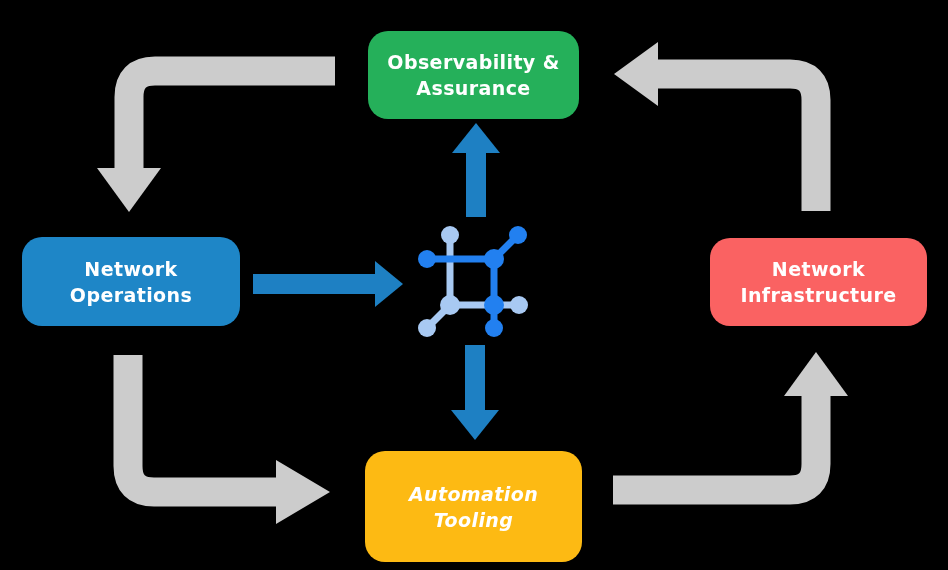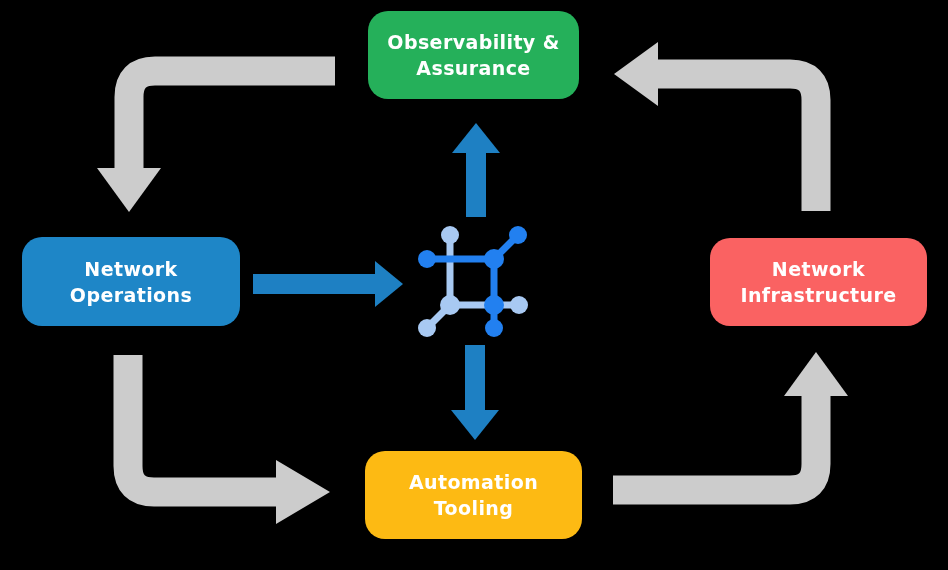--- a/index.html
+++ b/index.html
@@ -23,24 +23,24 @@
     justify-content: center;
     text-align: center;
   }
   .node-label {
     white-space: pre-line;
     font-size: 19px;
     font-weight: 600;
     letter-spacing: 0.4px;
     line-height: 26px;
   }
-  #node-observability   { left: 368px; top: 11px;  width: 211px; height: 88px; }
+  #node-observability   { left: 368px; top: 31px;  width: 211px; height: 88px; }
   #node-operations      { left: 22px;  top: 237px; width: 218px; height: 89px; }
   #node-infrastructure  { left: 710px; top: 238px; width: 217px; height: 88px; }
-  #node-automation      { left: 365px; top: 451px; width: 217px; height: 88px; }
+  #node-automation      { left: 365px; top: 451px; width: 217px; height: 111px; font-style: italic; }
   .cycle-shaft, .flow-shaft { fill: none; stroke-linecap: butt; stroke-linejoin: miter; }
   .cycle-shaft { stroke-width: 29px; }
   .flow-shaft  { stroke-width: 20px; }
 </style>
 </head>
 <body>
 
 <div id="stage" style="background-color: rgb(0, 0, 0);">
 
   <svg id="arrow-layer" viewBox="0 0 948 570" xmlns="http://www.w3.org/2000/svg">

